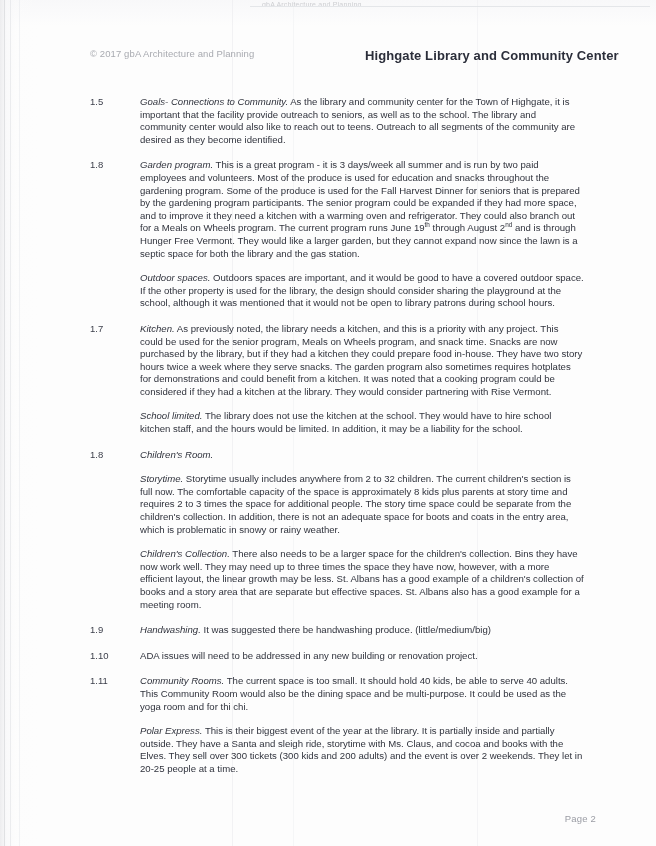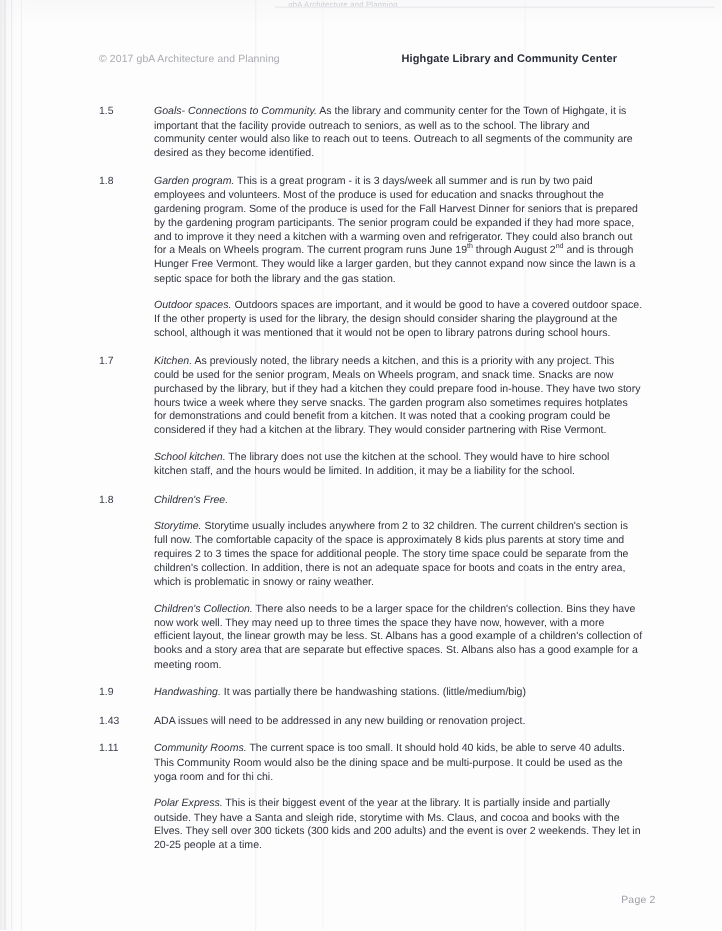--- a/index.html
+++ b/index.html
@@ -84,21 +84,21 @@
     top: 0;
     font-size: 9.5px;
     color: #a8aab0;
     letter-spacing: 0.1px;
     white-space: nowrap;
   }
   .doc-title {
     position: absolute;
     left: 365px;
     top: 0;
-    font-size: 10px;
+    font-size: 13px;
     font-weight: bold;
     color: #2b2e3a;
     letter-spacing: 0.1px;
     white-space: nowrap;
   }
 
   .body-area {
     position: absolute;
     left: 0;
     top: 84px;
@@ -190,39 +190,39 @@
         <div class="sec-num">1.8</div>
         <div class="sec-body">
           <p class="para"><span class="lead">Garden program.</span><span>  This is a great program - it is 3 days/week all summer and is run by two paid employees and volunteers. Most of the produce is used for education and snacks throughout the gardening program. Some of the produce is used for the Fall Harvest Dinner for seniors that is prepared by the gardening program participants. The senior program could be expanded if they had more space, and to improve it they need a kitchen with a warming oven and refrigerator. They could also branch out for a Meals on Wheels program.  The current program runs June 19</span><sup>th</sup><span> through August 2</span><sup>nd</sup><span> and is through Hunger Free Vermont. They would like a larger garden, but they cannot expand now since the lawn is a septic space for both the library and the gas station.</span></p>
           <p class="para"><span class="lead">Outdoor spaces.</span><span>  Outdoors spaces are important, and it would be good to have a covered outdoor space. If the other property is used for the library, the design should consider sharing the playground at the school, although it was mentioned that it would not be open to library patrons during school hours.</span></p>
         </div>
       </div>
       <div class="section">
         <div class="sec-num">1.7</div>
         <div class="sec-body">
           <p class="para"><span class="lead">Kitchen.</span><span> As previously noted, the library needs a kitchen, and this is a priority with any project. This could be used for the senior program, Meals on Wheels program, and snack time. Snacks are now purchased by the library, but if they had a kitchen they could prepare food in-house. They have two story hours twice a week where they serve snacks. The garden program also sometimes requires hotplates for demonstrations and could benefit from a kitchen. It was noted that a cooking program could be considered if they had a kitchen at the library. They would consider partnering with Rise Vermont.</span></p>
-          <p class="para"><span class="lead">School kitchen.</span><span>  The library does not use the kitchen at the school. They would have to hire school kitchen staff, and the hours would be limited. In addition, it may be a liability for the school.</span></p>
+          <p class="para"><span class="lead">School limited.</span><span>  The library does not use the kitchen at the school. They would have to hire school kitchen staff, and the hours would be limited. In addition, it may be a liability for the school.</span></p>
         </div>
       </div>
       <div class="section">
         <div class="sec-num">1.8</div>
         <div class="sec-body">
-          <p class="para"><span class="lead">Children's Free.</span></p>
+          <p class="para"><span class="lead">Children's Room.</span></p>
           <p class="para"><span class="lead">Storytime.</span><span>  Storytime usually includes anywhere from 2 to 32 children. The current children's section is full now.  The comfortable capacity of the space is approximately 8 kids plus parents at story time and requires 2 to 3 times the space for additional people. The story time space could be separate from the children's collection. In addition, there is not an adequate space for boots and coats in the entry area, which is problematic in snowy or rainy weather.</span></p>
           <p class="para"><span class="lead">Children's Collection.</span><span> There also needs to be a larger space for the children's collection. Bins they have now work well.   They may need up to three times the space they have now, however, with a more efficient layout, the linear growth may be less. St. Albans has a good example of a children's collection of books and a story area that are separate but effective spaces. St. Albans also has a good example for a meeting room.</span></p>
         </div>
       </div>
       <div class="section">
         <div class="sec-num">1.9</div>
         <div class="sec-body">
-          <p class="para"><span class="lead">Handwashing.</span><span>  It was partially there be handwashing stations. (little/medium/big)</span></p>
-        </div>
-      </div>
-      <div class="section">
-        <div class="sec-num">1.43</div>
+          <p class="para"><span class="lead">Handwashing.</span><span>  It was suggested there be handwashing produce. (little/medium/big)</span></p>
+        </div>
+      </div>
+      <div class="section">
+        <div class="sec-num">1.10</div>
         <div class="sec-body">
           <p class="para"><span class="all-italic">ADA issues will need to be addressed in any new building or renovation project.</span></p>
         </div>
       </div>
       <div class="section">
         <div class="sec-num">1.11</div>
         <div class="sec-body">
           <p class="para"><span class="lead">Community Rooms.</span><span>  The current space is too small.  It should hold 40 kids, be able to serve 40 adults.  This Community Room would also be the dining space and be multi-purpose.  It could be used as the yoga room and for thi chi.</span></p>
           <p class="para"><span class="lead">Polar Express.</span><span>  This is their biggest event of the year at the library.  It is partially inside and partially outside.  They have a Santa and sleigh ride, storytime with Ms. Claus, and cocoa and books with the Elves.   They sell over 300 tickets (300 kids and 200 adults) and the event is over 2 weekends.  They let in 20-25 people at a time.</span></p>
         </div>

